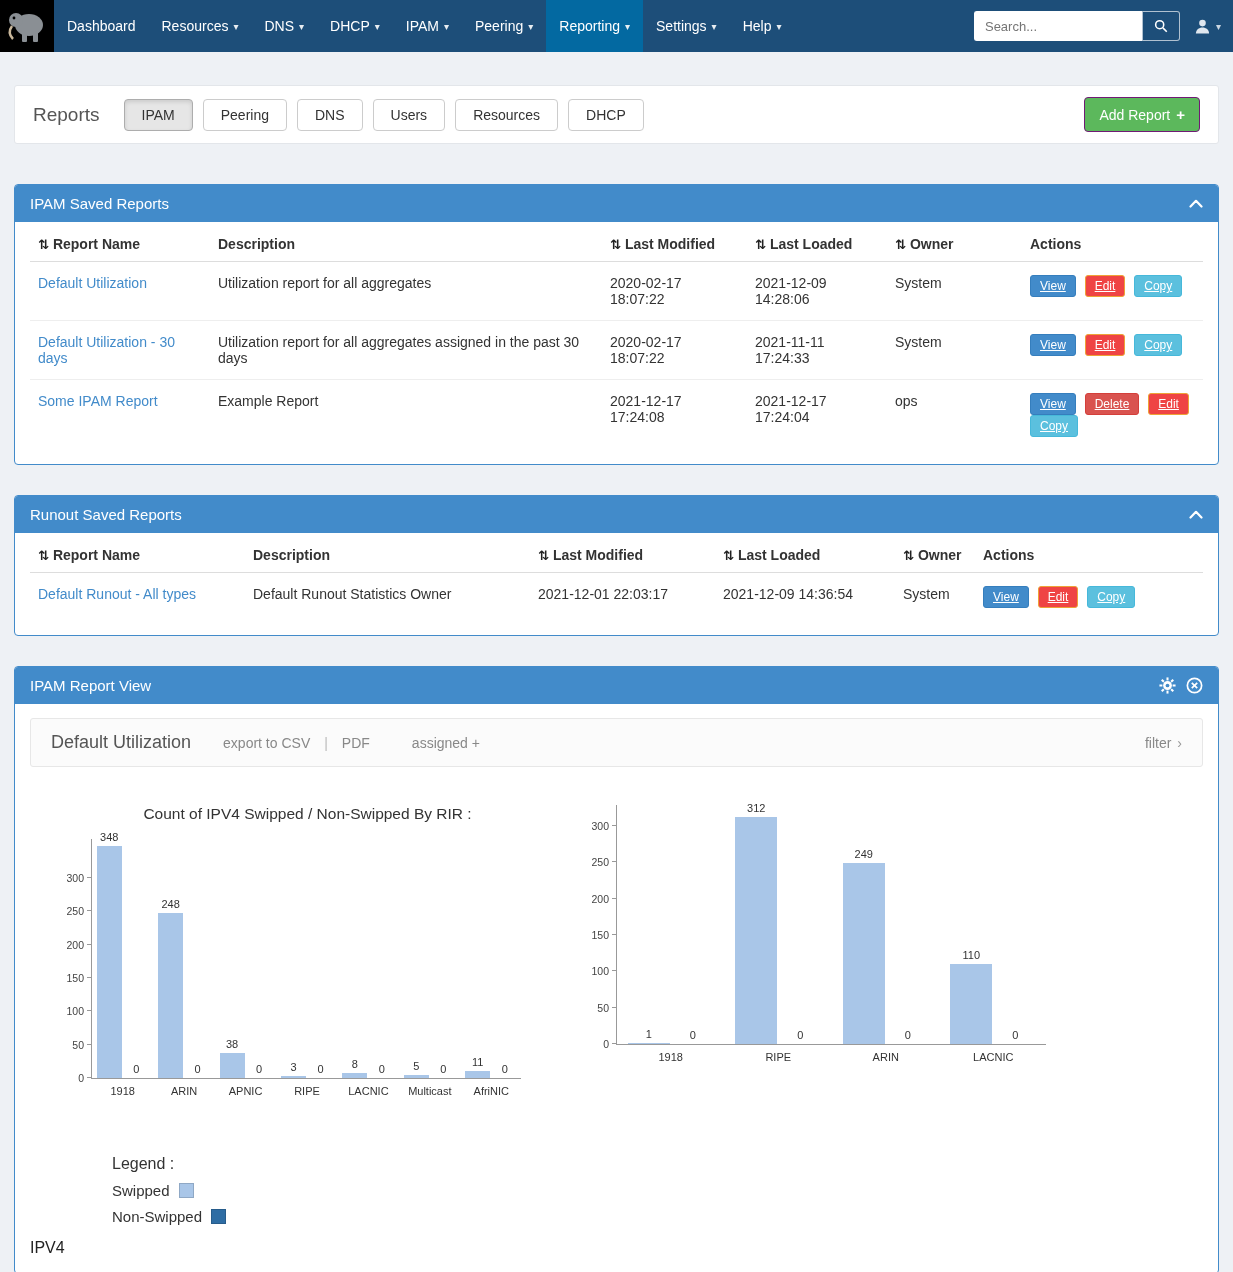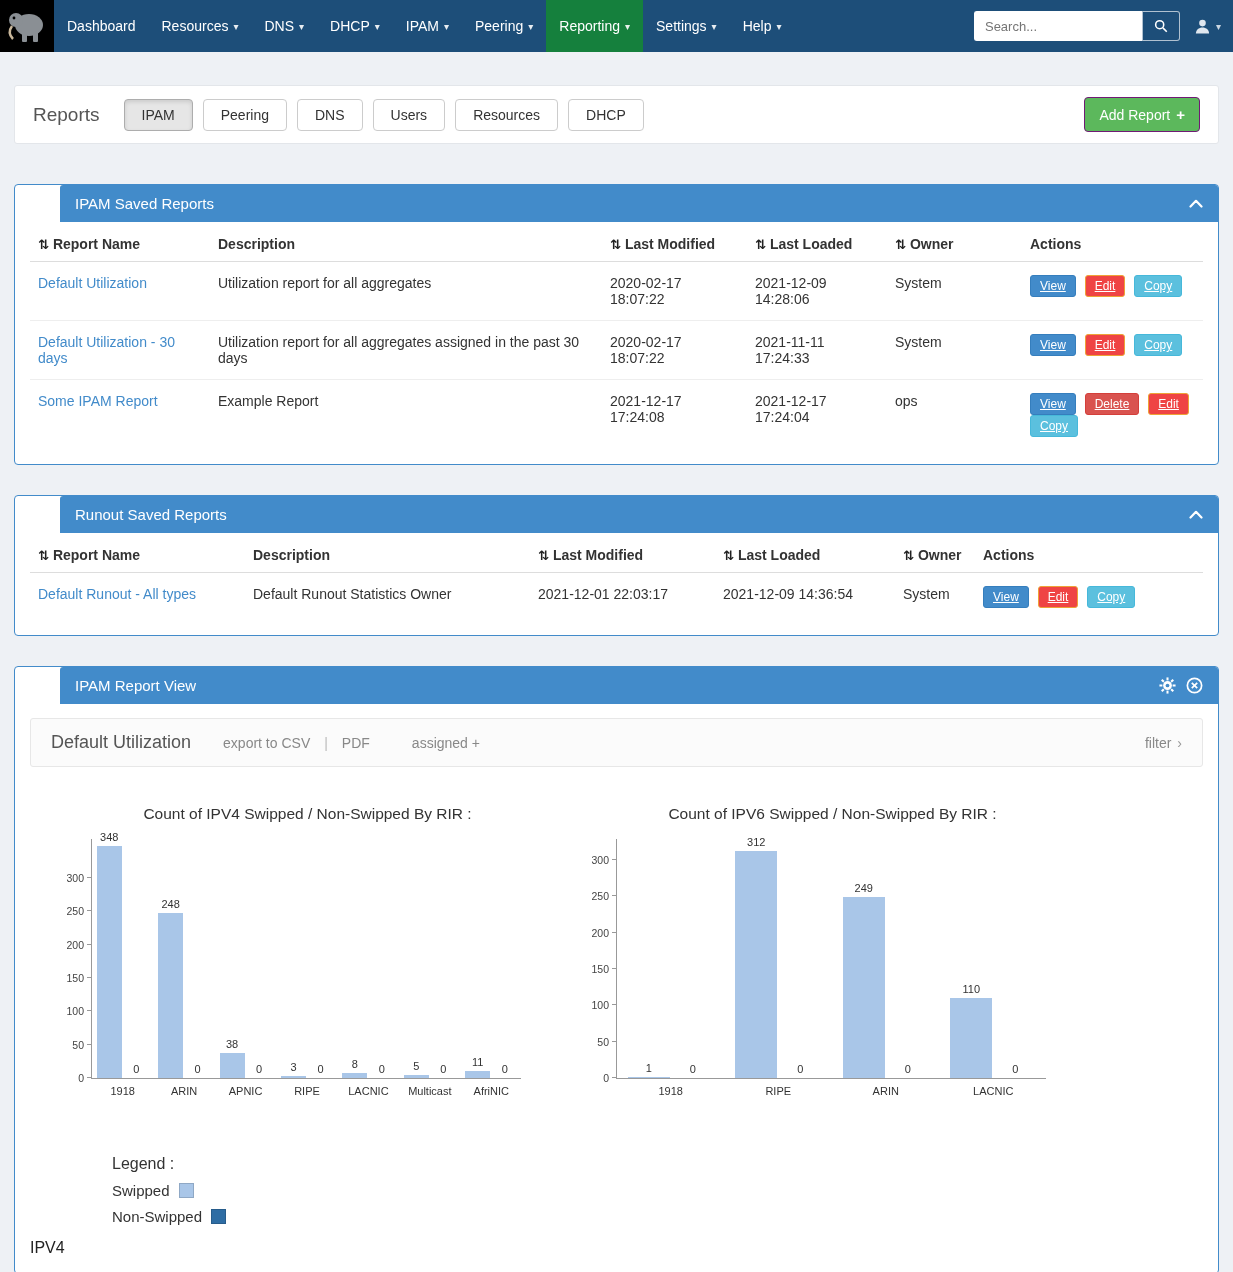--- a/index.html
+++ b/index.html
@@ -26,21 +26,21 @@
     display: flex; align-items: center; justify-content: center;
     cursor: pointer;
   }
   .nav { display: flex; align-items: stretch; }
   .nav-item {
     display: flex; align-items: center;
     padding: 0 13px;
     color: #fff; font-size: 14px; text-decoration: none;
     cursor: pointer; white-space: nowrap;
   }
-  .nav-item.active { background: #15803d; }
+  .nav-item.active { background: #0369a1; }
   .nav-caret { font-size: 10px; margin-left: 5px; opacity: .9; }
   .search-area {
     margin-left: auto;
     display: flex; align-items: center;
     padding-right: 12px;
   }
   .search-input {
     width: 168px; height: 30px;
     border: 1px solid #fff; border-right: none;
     border-radius: 3px 0 0 3px;
@@ -103,21 +103,20 @@
     border: 1px solid #428bca;
     border-radius: 4px;
     margin-bottom: 30px;
   }
   .panel-heading {
     background: #428bca;
     color: #fff; font-size: 15px;
     padding: 10px 15px;
     display: flex; 
     border-radius: 3px 3px 0 0;
-    margin-left: 45px;
   }
   .panel-heading .head-icons { margin-left: auto; display: flex; align-items: center; gap: 10px; }
   .icon-btn { cursor: pointer; display: flex; align-items: center; }
 
   .panel-body { padding: 2px 15px 14px; }
 
   table.report-table { width: 100%; border-collapse: collapse; }
   table.report-table th {
     text-align: left; font-size: 14px; color: #333;
     padding: 12px 8px 9px;
@@ -473,21 +472,20 @@
             <div class="bar-label" style="left: 307.357px; bottom: 6px;">5</div>
             <div class="bar-label" style="left: 334.357px; bottom: 3px;">0</div>
             <div class="cat-label" style="left: 295.857px;">Multicast</div>
             <div class="bar" style="left: 373.286px; width: 25px; height: 7px; background: rgb(169, 198, 232);"></div>
             <div class="bar-label" style="left: 368.786px; bottom: 10px;">11</div>
             <div class="bar-label" style="left: 395.786px; bottom: 3px;">0</div>
             <div class="cat-label" style="left: 357.286px;">AfriNIC</div>
           </div>
       </div>
       <div class="chart">
-        <div class="chart-title">Count of IPV6 Swipped / Non-Swipped By RIR :</div>
         <div class="plot-area" id="plot-1">
             <div class="ytick-label" style="bottom: -6px;">0</div>
             <div class="ytick-mark" style="bottom: 0px;"></div>
             <div class="ytick-label" style="bottom: 30.3636px;">50</div>
             <div class="ytick-mark" style="bottom: 36.3636px;"></div>
             <div class="ytick-label" style="bottom: 66.7273px;">100</div>
             <div class="ytick-mark" style="bottom: 72.7273px;"></div>
             <div class="ytick-label" style="bottom: 103.091px;">150</div>
             <div class="ytick-mark" style="bottom: 109.091px;"></div>
             <div class="ytick-label" style="bottom: 139.455px;">200</div>

